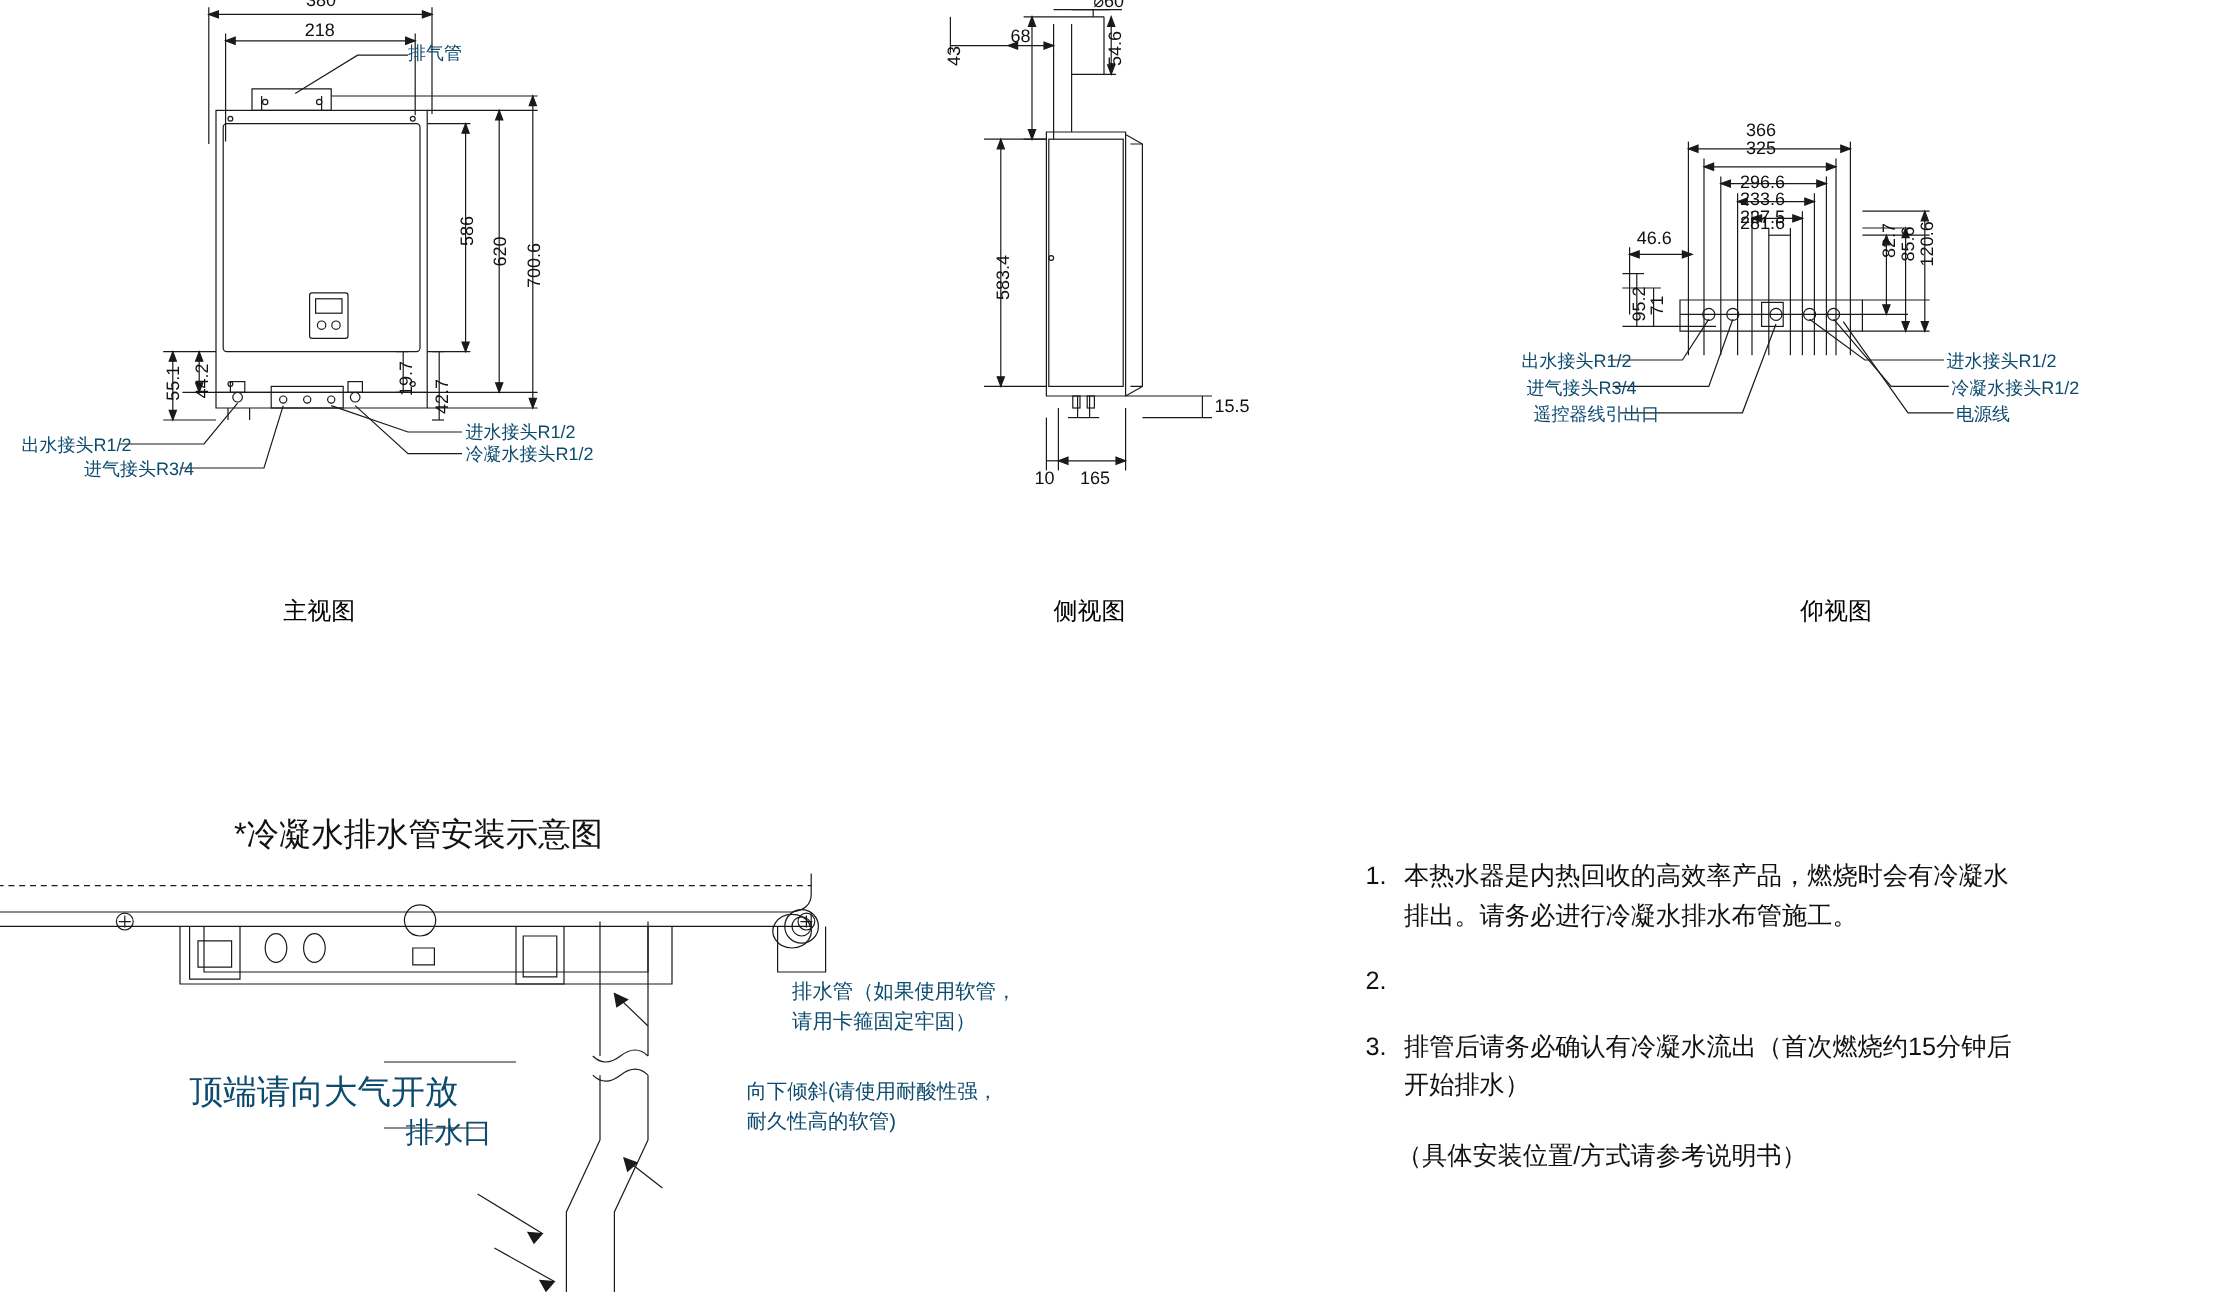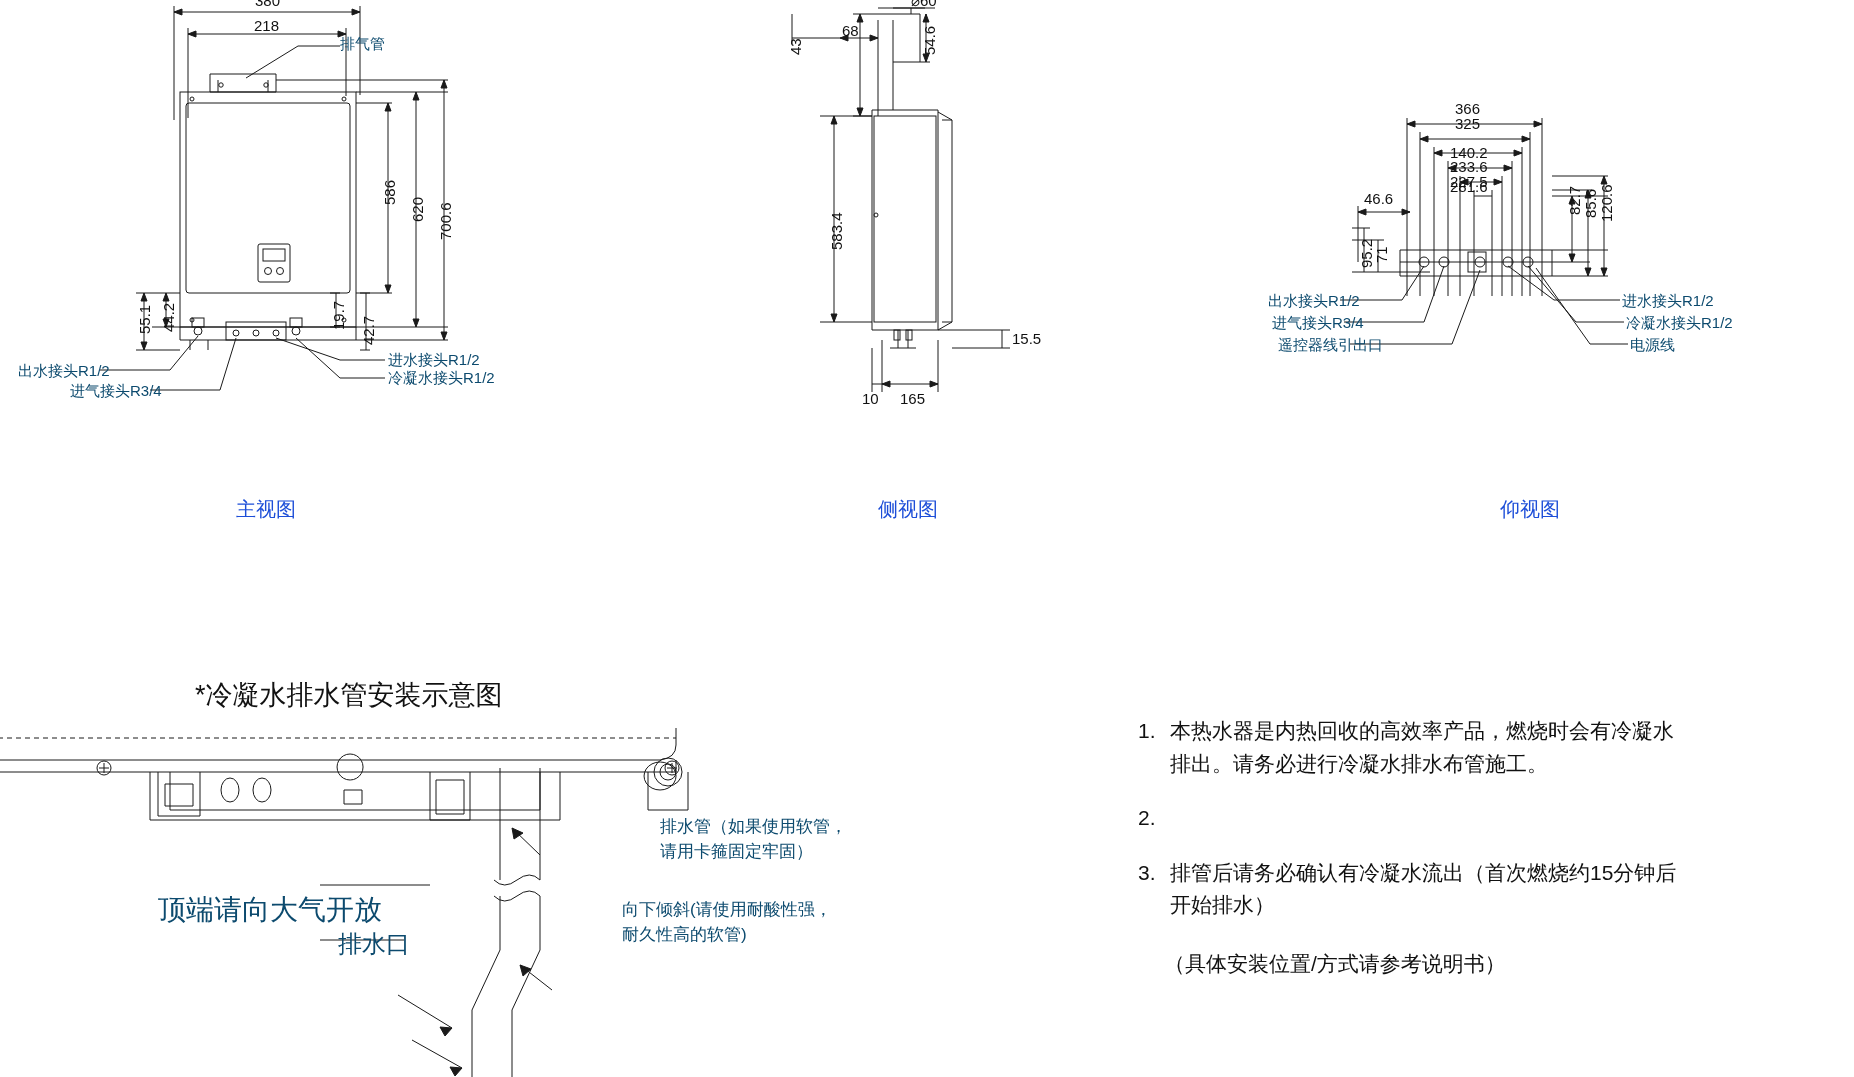--- a/index.html
+++ b/index.html
@@ -8,21 +8,21 @@
     background:#ffffff;
     font-family:"Liberation Sans", sans-serif;
     color:#000;
     position:relative;
     overflow:hidden;
   }
   .page{position:absolute;left:0;top:0;width:1854px;height:1077px;}
   .abs{position:absolute;}
   .lbl{font-size:15px;color:#0c4a6e;white-space:nowrap;}
   .dim{font-size:15px;color:#111;white-space:nowrap;}
-  .viewtitle{font-size:20px;color:#1d4ed8;white-space:nowrap;}
+  .viewtitle{font-size:20px;color:#000000;white-space:nowrap;}
   .cap{font-size:27px;color:#111;white-space:nowrap;}
   .note{font-size:21px;color:#111;line-height:1.55;}
   .noteline{display:flex;gap:6px;}
   .noteno{width:26px;flex:none;text-align:left;}
   .notetxt{width:520px;}
   svg{display:block;}
   .ln{stroke:#1a1a1a;fill:none;}
   .thin{stroke-width:1;}
   .dash2{stroke-dasharray:5 4;}
 </style>
@@ -289,21 +289,21 @@
 
         <path d="M168 266 L214 300 L280 300"></path>
         <path d="M188 266 L236 322 L284 322"></path>
         <path d="M196 268 L250 344 L288 344"></path>
       </g>
     </svg>
 
     <div class="abs dim" style="left:115px;top:100px;">366</div>
     <div class="abs dim" style="left:115px;top:115px;">325</div>
     <div class="abs dim" style="left:110px;top:130px;margin-top:48px;">281.6</div>
-    <div class="abs dim" style="left:110px;top:144px;">140.2</div>
+    <div class="abs dim" style="left:110px;top:144px;">296.6</div>
     <div class="abs dim" style="left:110px;top:158px;">233.6</div>
     <div class="abs dim" style="left:110px;top:173px;">227.5</div>
     <div class="abs dim" style="left:24px;top:190px;">46.6</div>
     <div class="abs dim" style="left:18px;top:268px;transform:rotate(-90deg);transform-origin:0 0;">95.2</div>
     <div class="abs dim" style="left:33px;top:263px;transform:rotate(-90deg);transform-origin:0 0;">71</div>
     <div class="abs dim" style="left:226px;top:215px;transform:rotate(-90deg);transform-origin:0 0;">82.7</div>
     <div class="abs dim" style="left:242px;top:218px;transform:rotate(-90deg);transform-origin:0 0;">85.6</div>
     <div class="abs dim" style="left:258px;top:222px;transform:rotate(-90deg);transform-origin:0 0;">120.6</div>
 
     <div class="abs lbl" style="left:-72px;top:292px;">出水接头R1/2</div>

